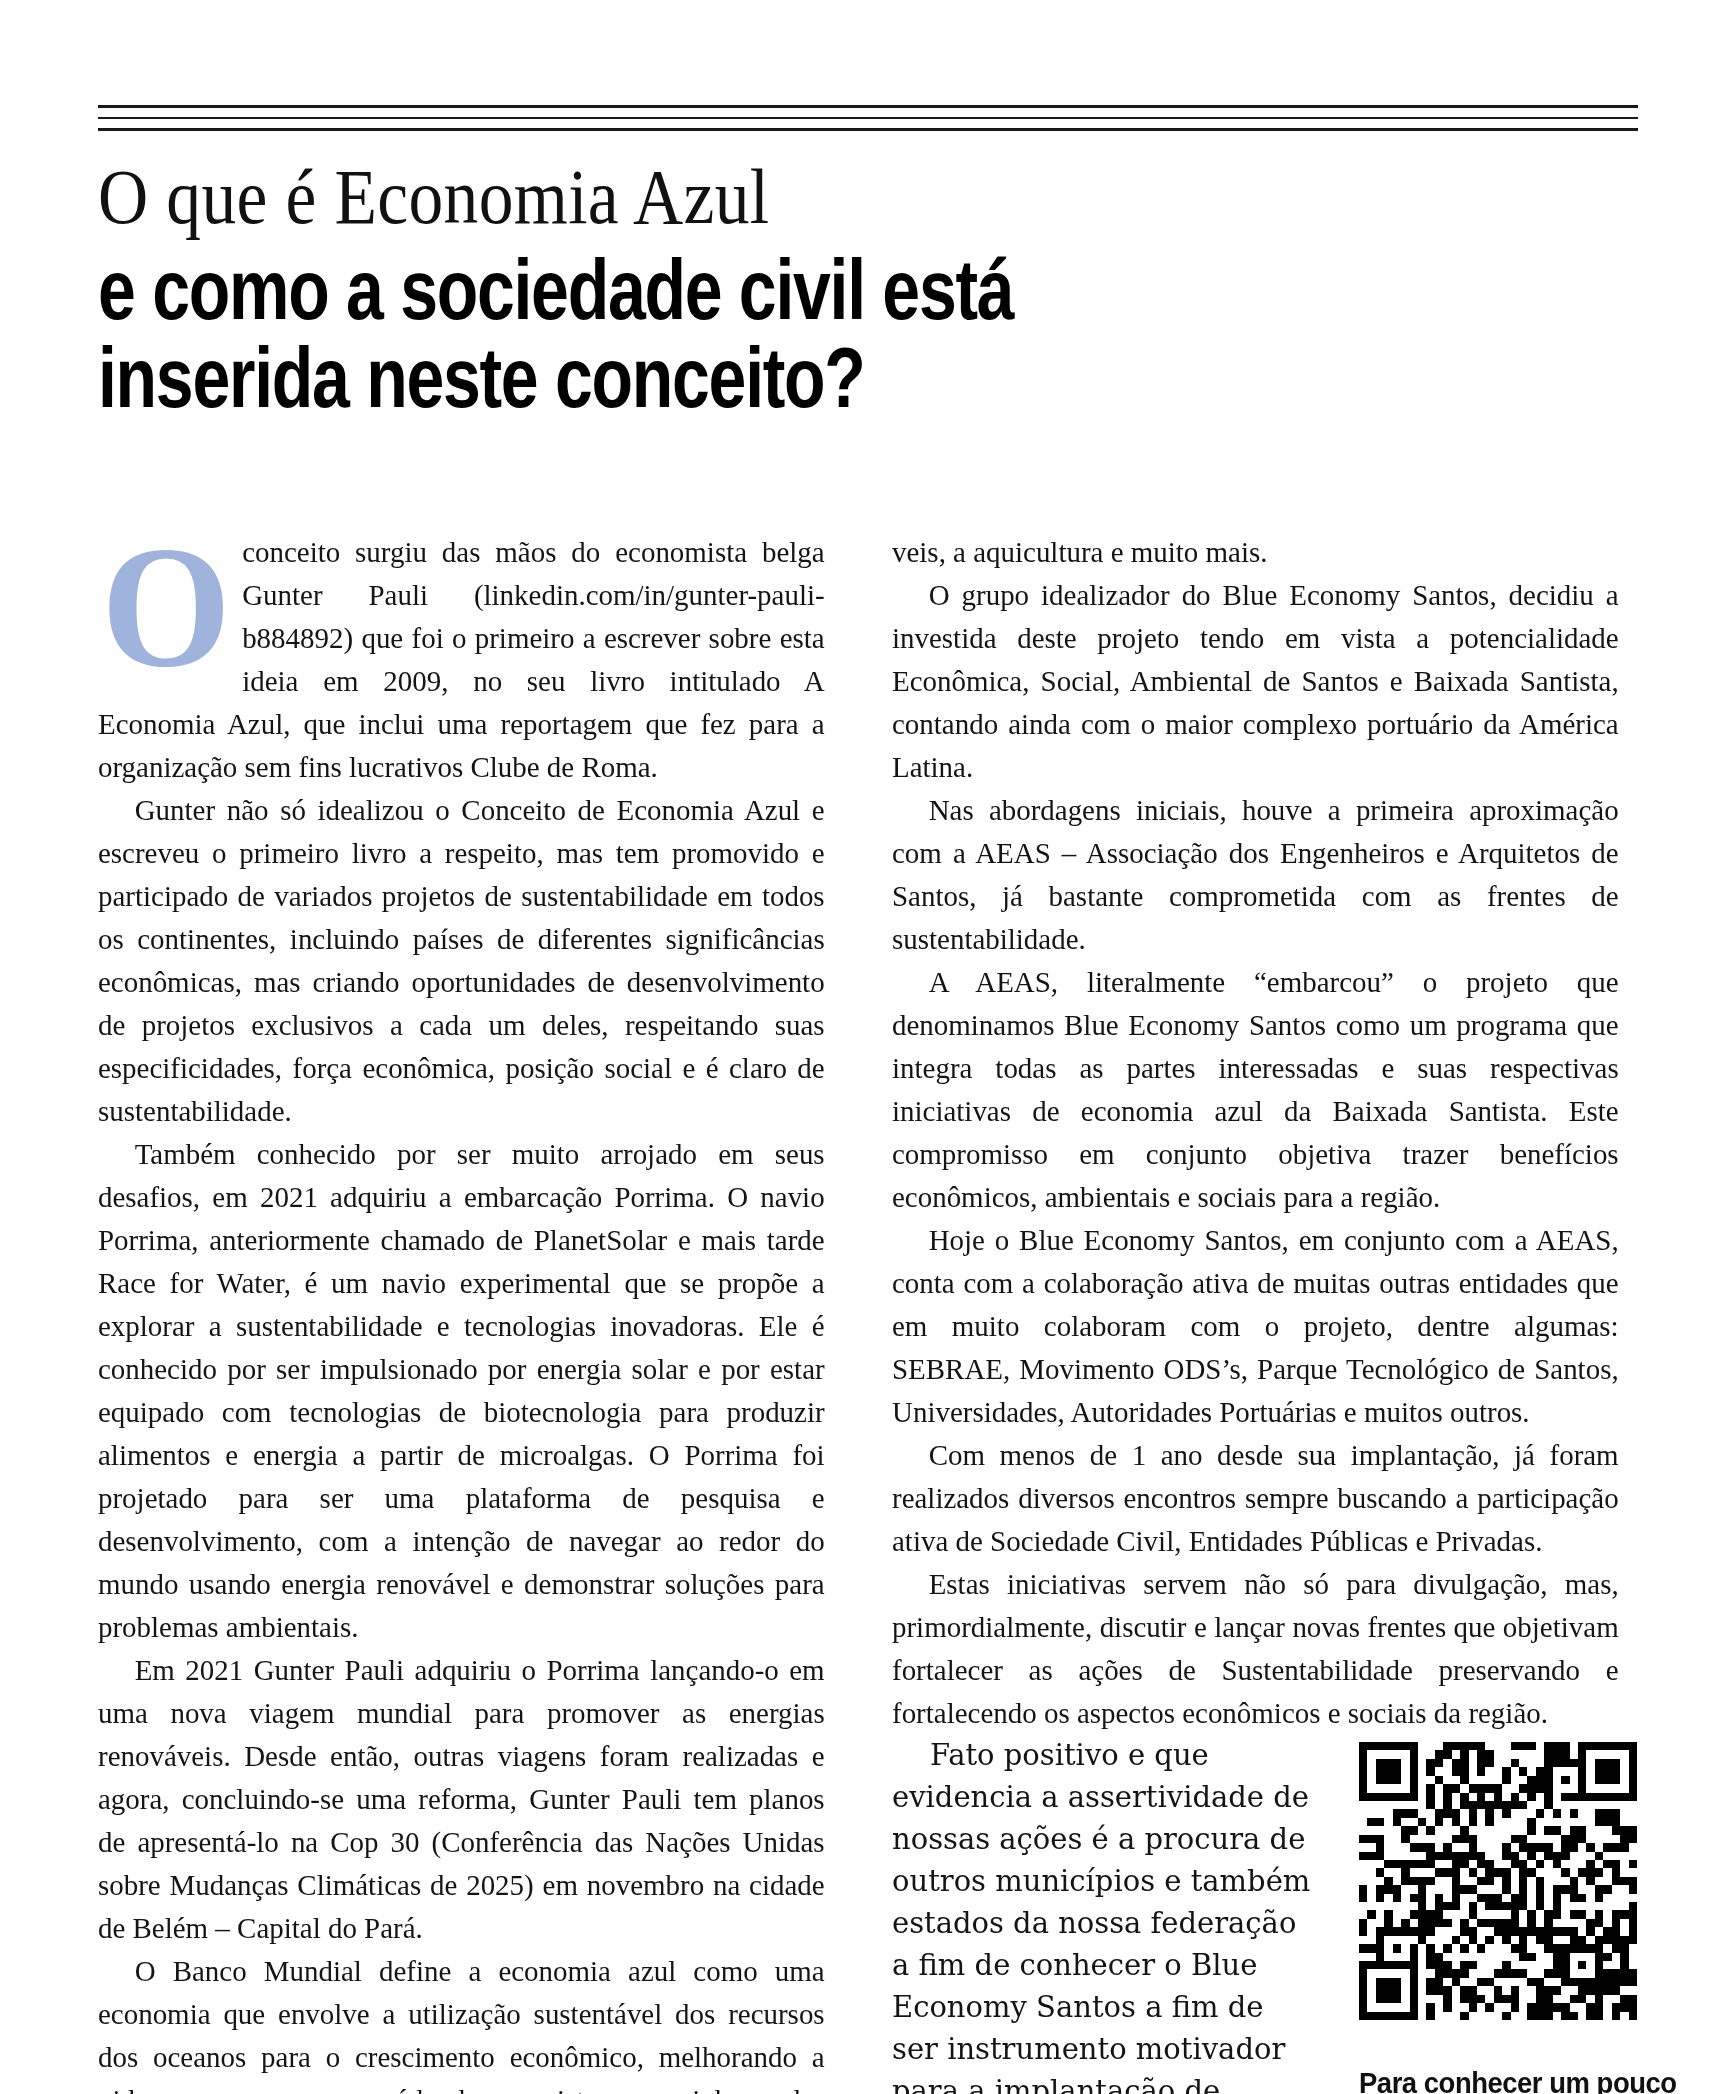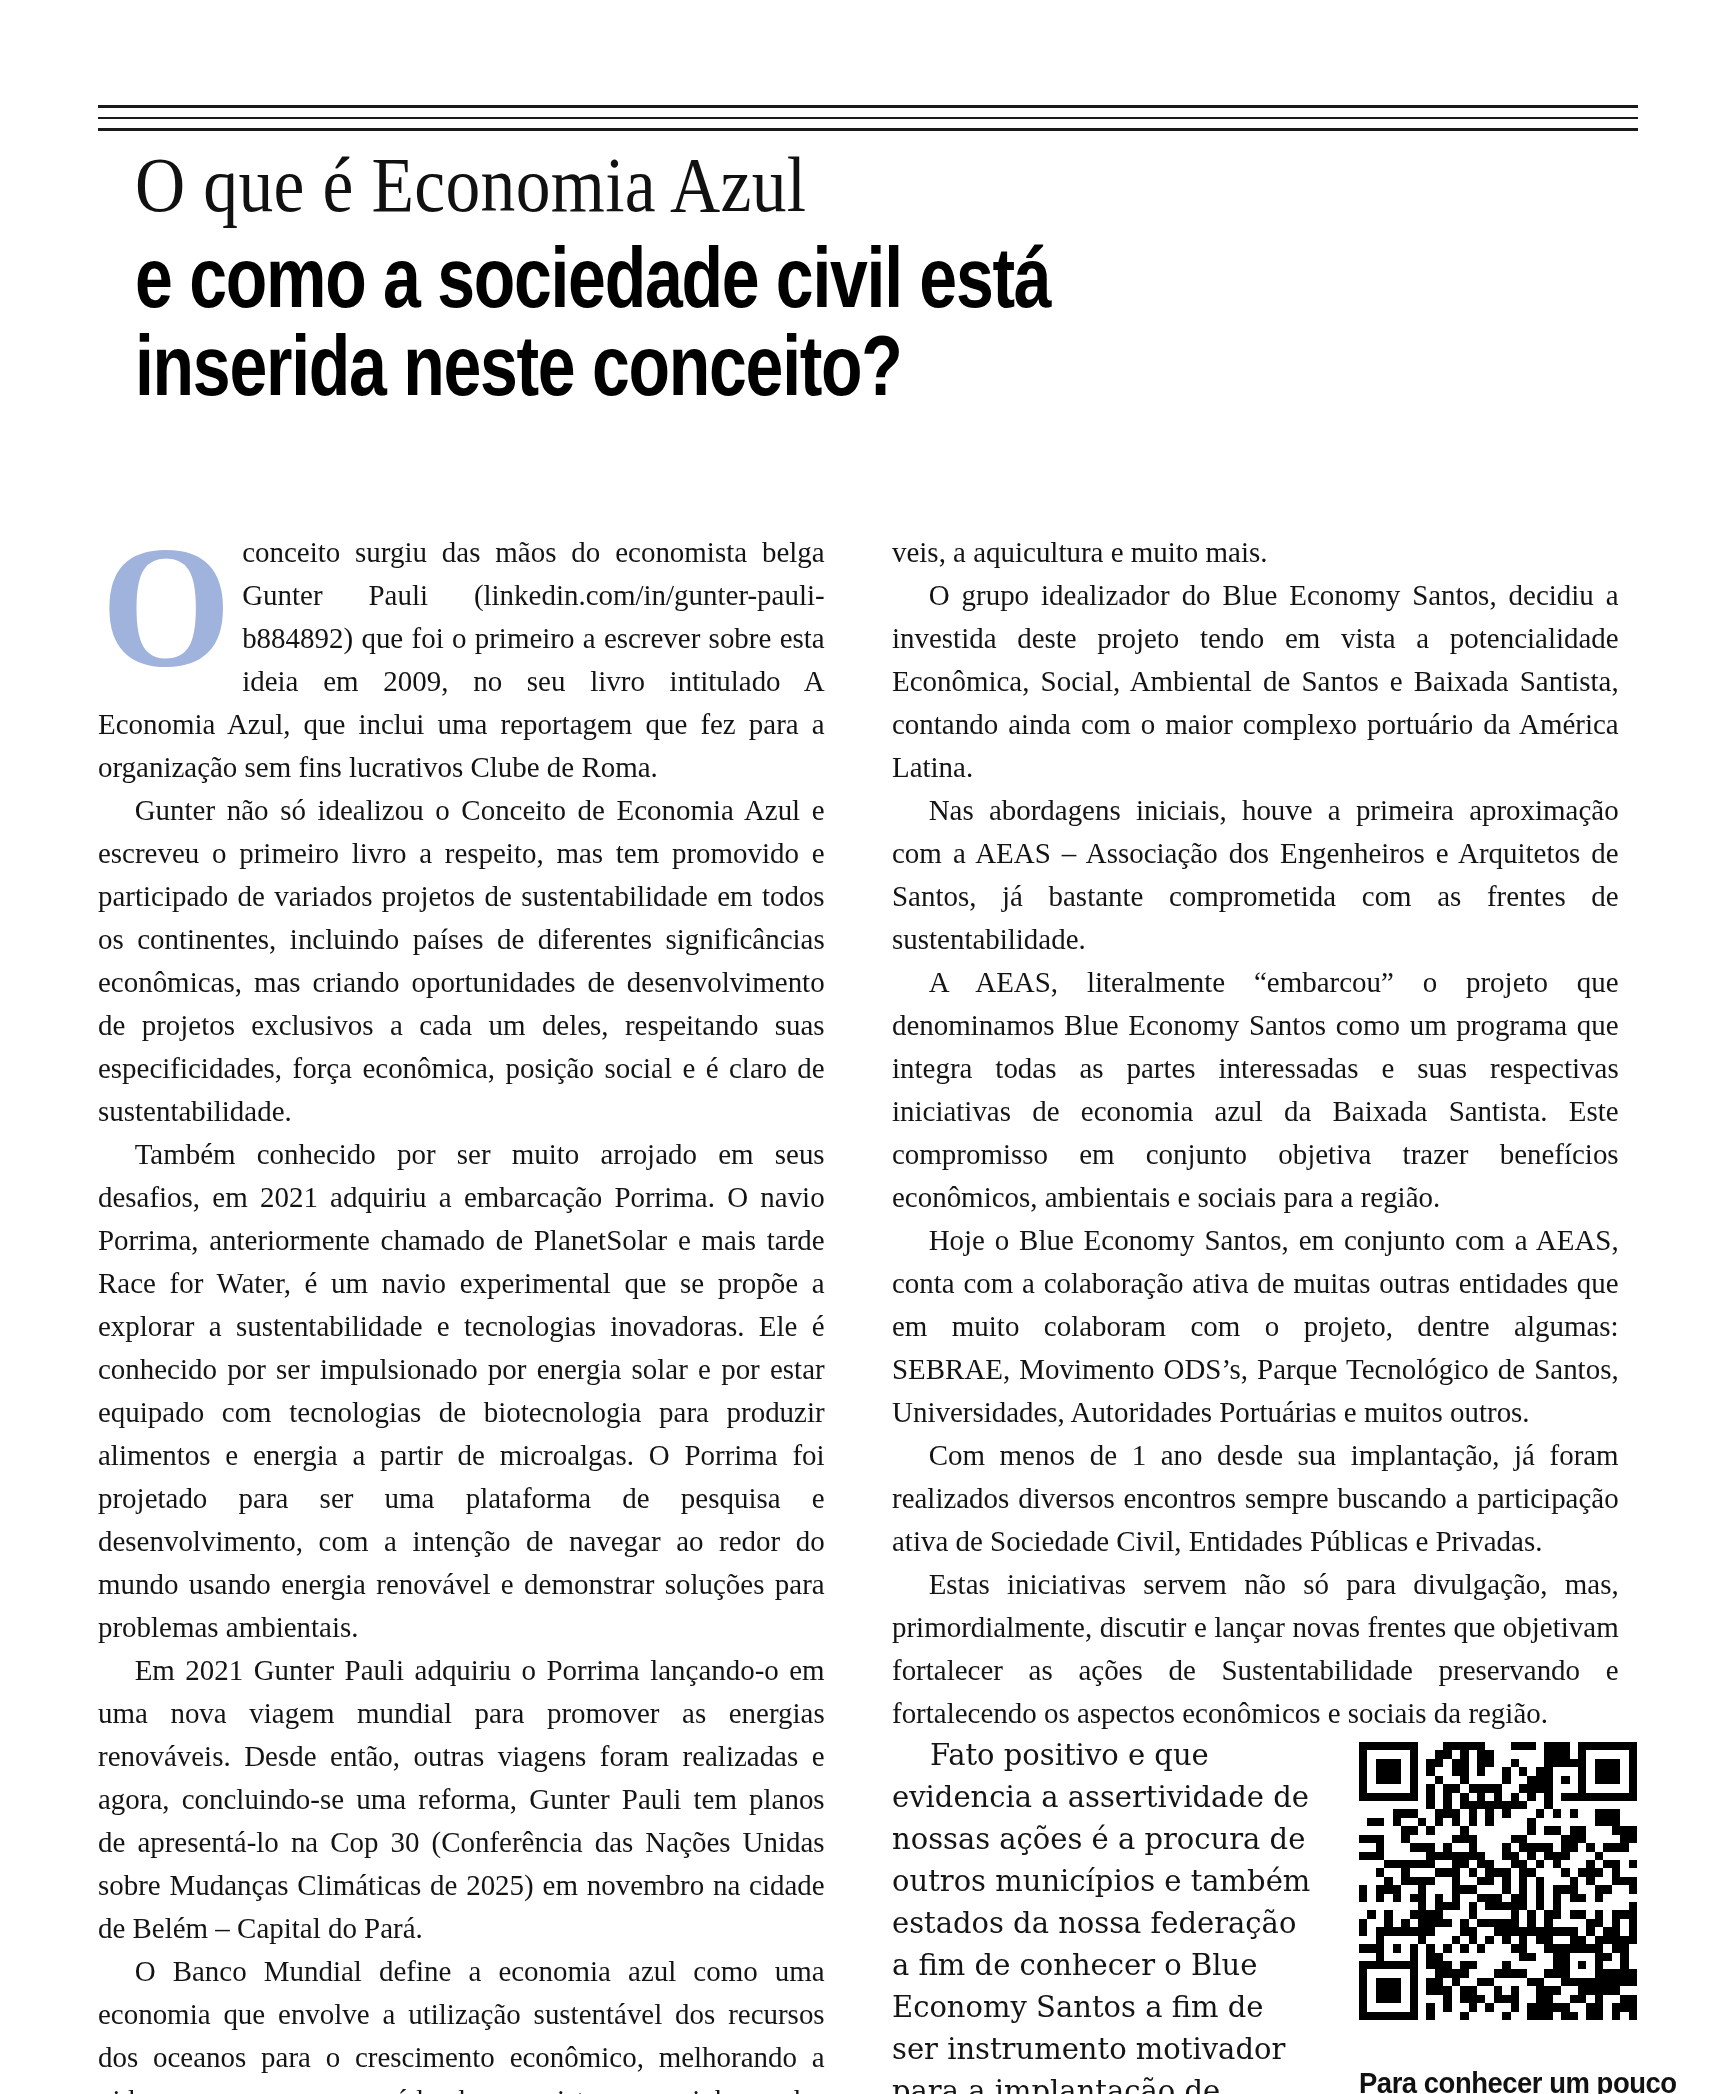--- a/index.html
+++ b/index.html
@@ -31,23 +31,22 @@
     height: 2.5px;
     background: #1a1a1a;
     margin-bottom: 9px;
   }
   .rules .rule:last-child { margin-bottom: 0; }
 
   
   .headline {
     position: absolute;
     left: 98px;
-    top: 144px;
+    top: 156px;
     width: 1540px;
-    margin-left: 37px;
   }
   .kicker {
     font-family: "Liberation Serif", "DejaVu Serif", serif;
     font-size: 79px;
     line-height: 1.04;
     font-weight: 400;
     letter-spacing: 0.4px;
     color: #111111;
     margin: 0 0 8.2px 0;
     transform: scaleX(0.88);

